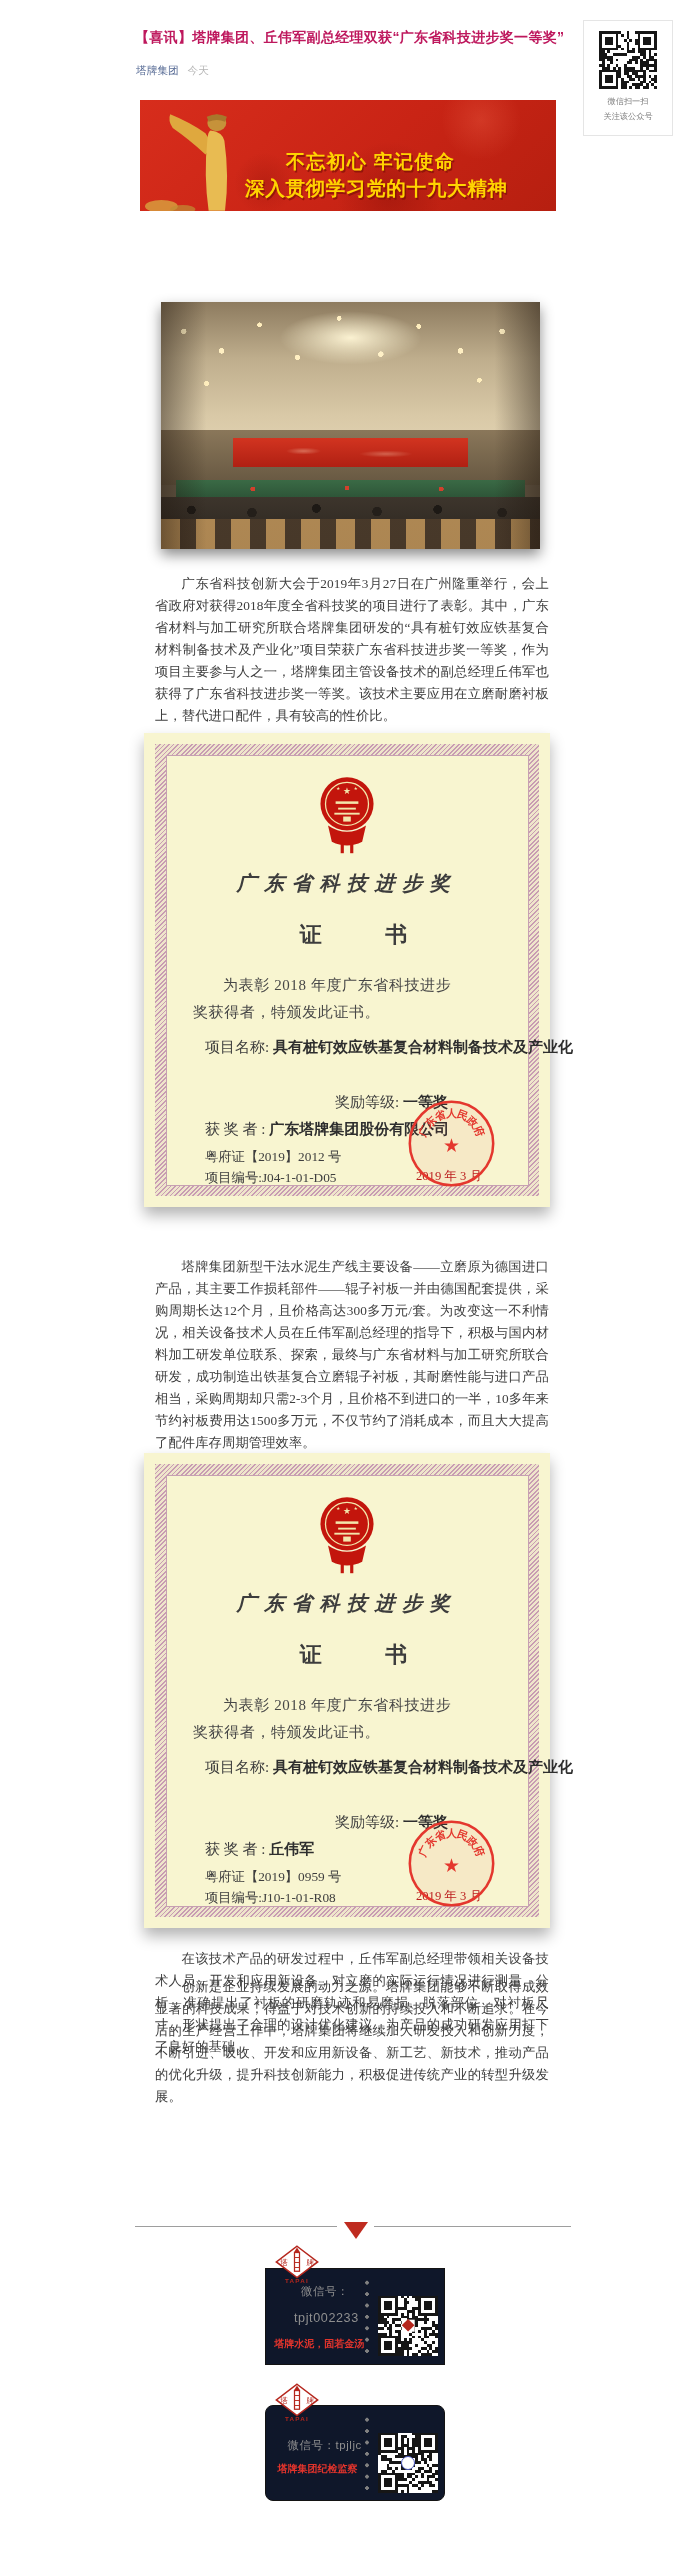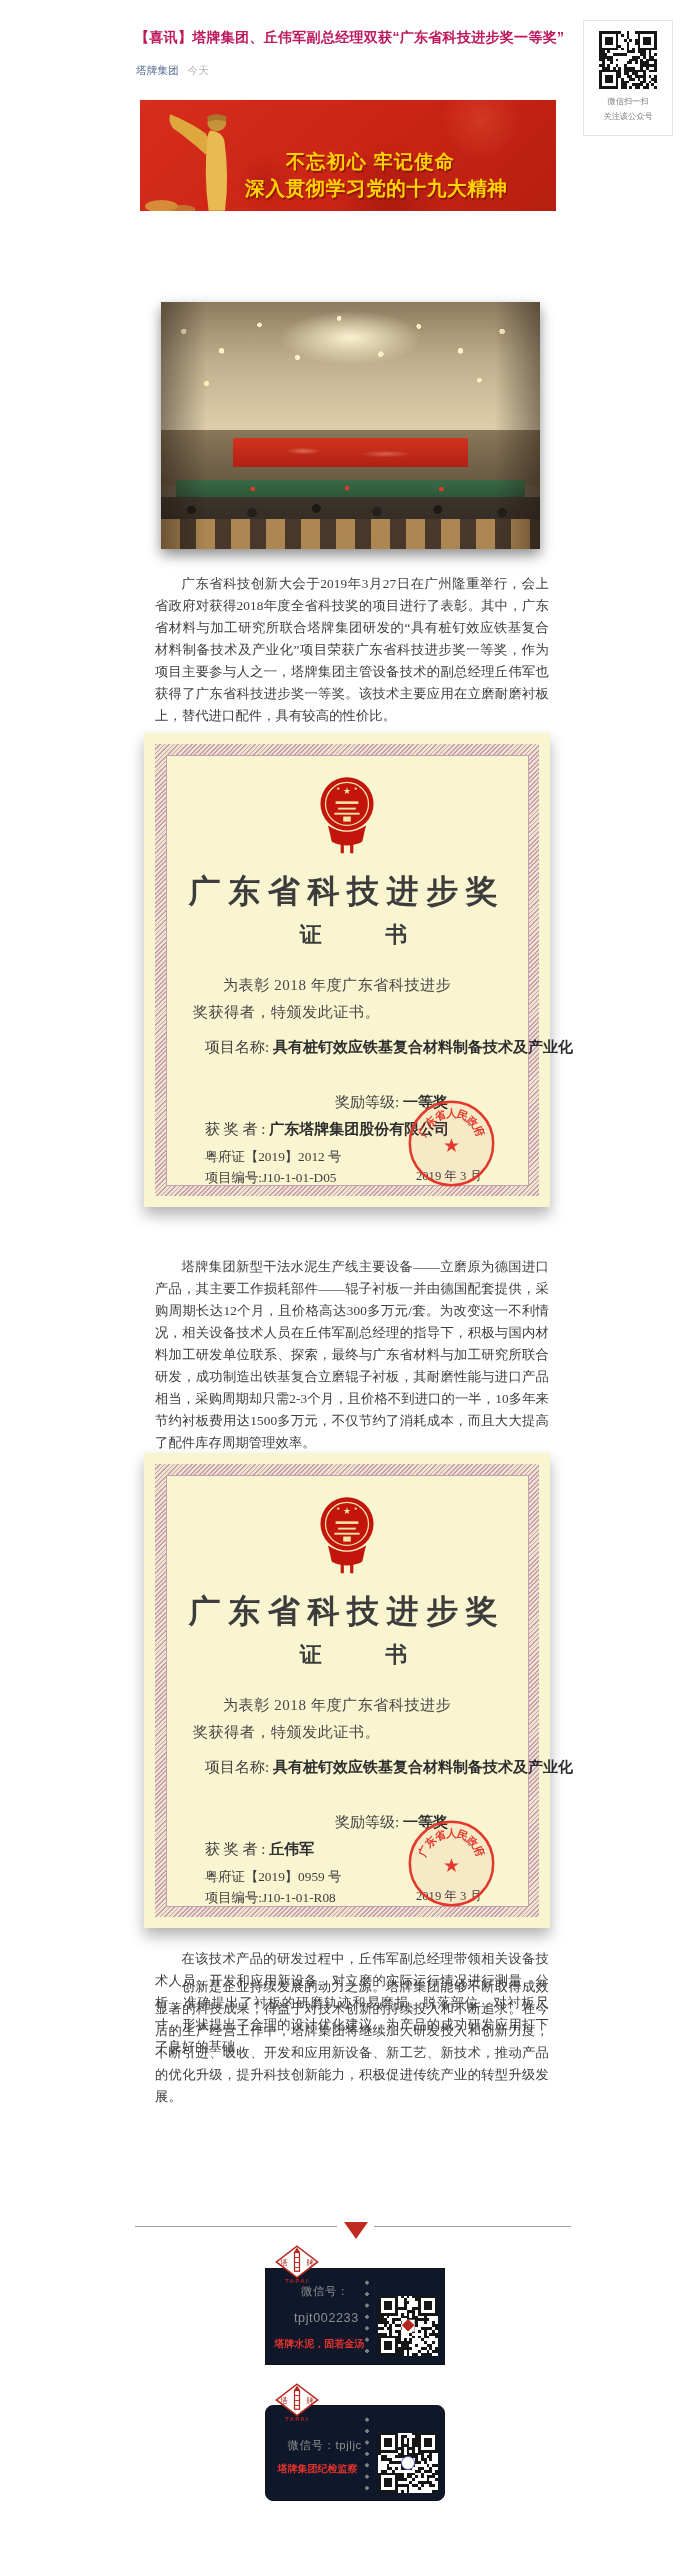--- a/index.html
+++ b/index.html
@@ -83,41 +83,41 @@
         letter-spacing:0.1px;margin:0;}
 
   
   .cert{position:absolute;left:144px;width:406px;background:#f8f5d0;
         box-shadow:0 7.6px 14px rgba(0,0,0,.30);}
   .cert .lace{position:absolute;inset:11.4px;
         background:repeating-linear-gradient(135deg,#c89cb2 0 1.3px,#efe5cb 1.3px 3.2px);}
   .cert .inner{position:absolute;inset:21.5px;background:#f8f5d0;border:0.6px solid #c6a0b2;}
   .cert .emblem{position:absolute;left:50%;top:38px;transform:translateX(-50%);}
   .cert .ctitle{position:absolute;left:0;top:137px;width:100%;text-align:center;
-        font-family:"Liberation Serif",serif;font-weight:bold;font-size:32px;color:#3c3c3c;
-        letter-spacing:7.6px;}
+        font-family:"Liberation Serif",serif;font-weight:bold;font-size:20px;color:#3c3c3c;
+        letter-spacing:7.6px;font-style:italic;}
   .cert .csub{position:absolute;left:0;top:187px;width:100%;text-align:center;
         font-family:"Liberation Serif",serif;font-weight:bold;font-size:22px;color:#3c3c3c;
         letter-spacing:29px;padding-left:42px;box-sizing:border-box;}
   .cert .intro{position:absolute;left:49px;top:239px;width:265px;margin:0;
         font-family:"Liberation Serif",serif;font-size:15px;line-height:26.5px;color:#474747;
         text-indent:2em;letter-spacing:0.6px;}
   .cert .field{position:absolute;left:61px;margin:0;font-family:"Liberation Serif",serif;
         font-size:15px;line-height:28px;color:#3e3e3e;width:316px;
         padding-left:57px;text-indent:-57px;}
   .cert .field b{font-weight:bold;color:#2e2e2e;}
   .cert .f-project{top:300px;}
   .cert .f-grade{top:355px;text-align:center;}
   .cert .f-winner{top:382px;}
   .cert .certno{position:absolute;left:61px;top:415px;font-family:"Liberation Serif",serif;
         font-size:13.3px;color:#3e3e3e;}
   .cert .projno{position:absolute;left:61px;top:436px;font-family:"Liberation Serif",serif;
         font-size:13.3px;color:#3e3e3e;}
   .cert .cdate{position:absolute;left:272px;top:435px;font-family:"Liberation Serif",serif;
-        font-size:12.6px;color:#404040;white-space:nowrap;}
+        font-size:12.6px;color:#b91c1c;white-space:nowrap;}
   .cert .seal{position:absolute;left:262px;top:365px;}
 
   
   .divline{position:absolute;top:2226px;height:1.3px;background:#9e9e9e;}
   .tri{position:absolute;left:344px;top:2222px;width:0;height:0;
        border-left:12px solid transparent;border-right:12px solid transparent;
        border-top:17px solid #bf2b20;}
 
   
   .fcard{position:absolute;left:265px;width:178px;background:#0f172a;border:1.3px solid #131313;}
@@ -649,21 +649,21 @@
       <rect x="42" y="114" width="5" height="16" fill="#c3150c"></rect>
       <rect x="57" y="114" width="5" height="16" fill="#c3150c"></rect>
     </svg>
     <div class="ctitle">广东省科技进步奖</div>
     <div class="csub">证 书</div>
     <p class="intro">为表彰 2018 年度广东省科技进步奖获得者，特颁发此证书。</p>
     <p class="field f-project"><span>项目名称:</span> <b>具有桩钉效应铁基复合材料制备技术及产业化</b></p>
     <p class="field f-grade"><span>奖励等级:</span> <b>一等奖</b></p>
     <p class="field f-winner"><span>获 奖 者 :</span> <b>广东塔牌集团股份有限公司</b></p>
     <div class="certno">粤府证【2019】2012 号</div>
-    <div class="projno">项目编号:J10-1-01-D05</div>
+    <div class="projno">项目编号:J04-1-01-D05</div>
     <div class="cdate">2019 年 3 月</div>
     <svg class="seal" width="91" height="91" viewBox="0 0 144 144">
       <circle cx="72" cy="72" r="66" fill="rgba(228,55,46,0.06)" stroke="#e4372e" stroke-width="4"></circle>
       <text x="72" y="86" font-size="30" fill="#e4372e" text-anchor="middle">★</text>
       <g fill="#e4372e" font-size="17" font-weight="bold" text-anchor="middle">
         <g transform="rotate(-66 72 72)">
             <text x="72" y="30">广</text>
           </g>
         <g transform="rotate(-44 72 72)">
             <text x="72" y="30">东</text>

